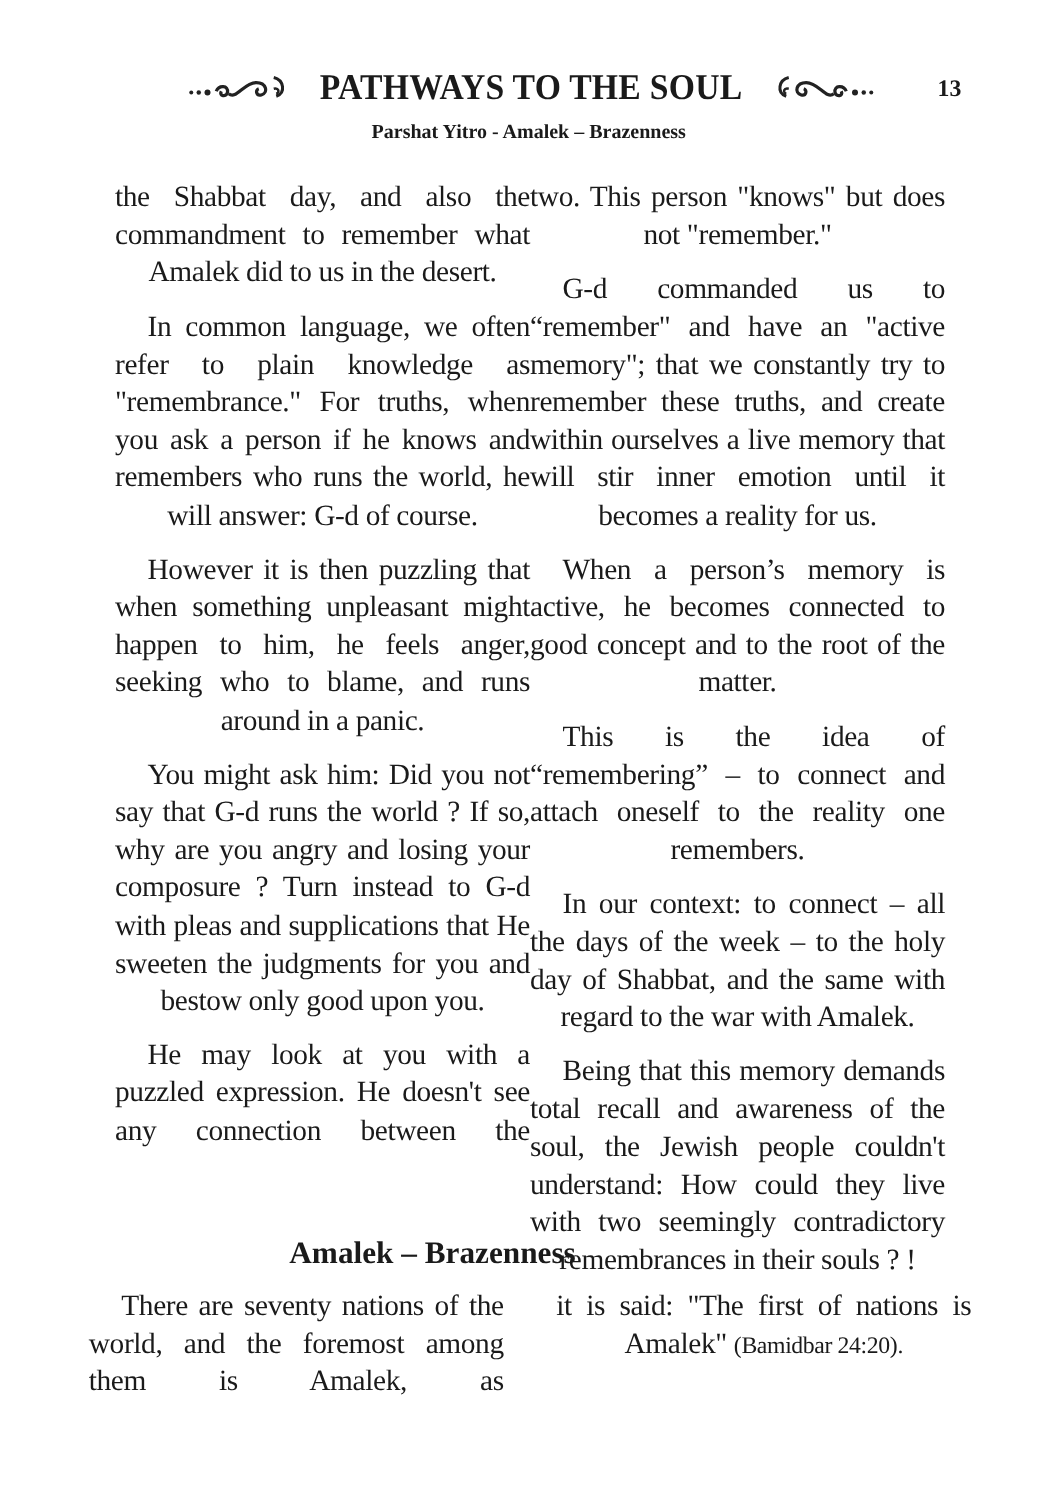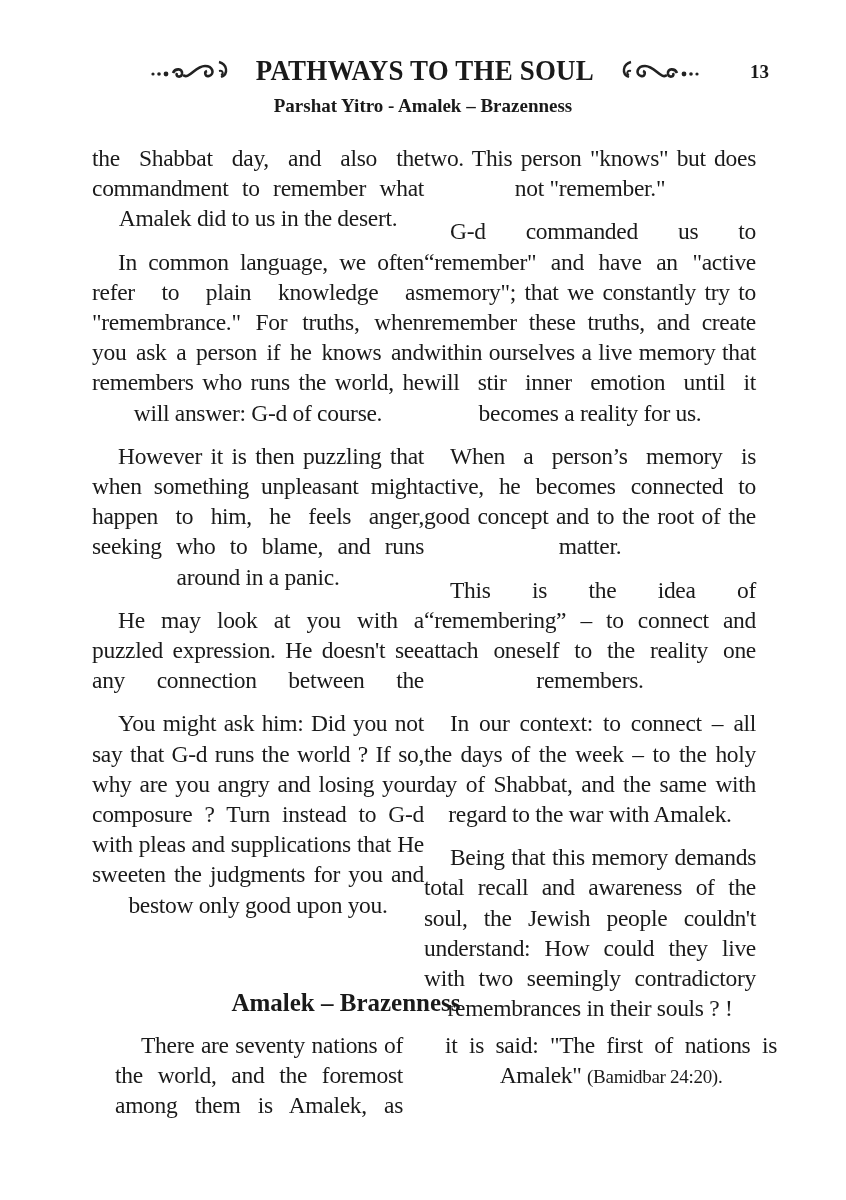--- a/index.html
+++ b/index.html
@@ -22,21 +22,21 @@
       font-weight: bold; font-size: 29px; letter-spacing: 0.2px;
       margin: 0 4px; line-height: 40px;
       transform: scaleX(0.93); transform-origin: center;
     }
     .page-number {
       position: absolute; left: 750px; top: 10px;
       font-weight: bold; font-size: 19px; line-height: 24px;
     }
     .subheader {
       position: absolute; left: 0; top: 94px; width: 846px; text-align: center;
-      font-weight: bold; font-size: 19px; line-height: 24px;
+      font-weight: bold; font-size: 16px; line-height: 24px;
       padding-left: 0;
     }
     .subheader span { display: inline-block; margin-left: 0; }
     .columns {
       position: absolute; left: 71px; top: 143px; width: 706px;
       display: flex; justify-content: center;
     }
     .col { width: 332px; }
     .col p {
       margin: 0 0 13px 0; font-size: 23.5px; line-height: 30.2px;
@@ -95,38 +95,38 @@
 
 <div class="subheader">
   <span>Parshat Yitro - Amalek – Brazenness</span>
 </div>
 
 <div class="columns">
   <div class="col">
     <p class="no-indent">the Shabbat day, and also the commandment to remember what Amalek did to us in the desert.</p>
     <p>In common language, we often refer to plain knowledge as "remembrance." For truths, when you ask a person if he knows and remembers who runs the world, he will answer: G-d of course.</p>
     <p>However it is then puzzling that when something unpleasant might happen to him, he feels anger, seeking who to blame, and runs around in a panic.</p>
+    <p>You might ask him: Did you not say that G-d runs the world ? If so, why are you angry and losing your composure ? Turn instead to G-d with pleas and supplications that He sweeten the judgments for you and bestow only good upon you.</p>
     <p style="text-align-last: justify;">He may look at you with a puzzled expression. He doesn't see any connection between the</p>
-    <p>You might ask him: Did you not say that G-d runs the world ? If so, why are you angry and losing your composure ? Turn instead to G-d with pleas and supplications that He sweeten the judgments for you and bestow only good upon you.</p>
   </div>
   <div class="col">
     <p class="no-indent">two. This person "knows" but does not "remember."</p>
     <p>G-d commanded us to “remember" and have an "active memory"; that we constantly try to remember these truths, and create within ourselves a live memory that will stir inner emotion until it becomes a reality for us.</p>
     <p>When a person’s memory is active, he becomes connected to good concept and to the root of the matter.</p>
     <p>This is the idea of “remembering” – to connect and attach oneself to the reality one remembers.</p>
     <p>In our context: to connect – all the days of the week – to the holy day of Shabbat, and the same with regard to the war with Amalek.</p>
     <p>Being that this memory demands total recall and awareness of the soul, the Jewish people couldn't understand: How could they live with two seemingly contradictory remembrances in their souls ? !</p>
   </div>
 </div>
 
 <div class="section-heading">Amalek – Brazenness</div>
 
 <div class="columns2">
   <div class="col2">
-    <p style="text-align-last: justify; margin-left: 44px;">There are seventy nations of the world, and the foremost among them is Amalek, as</p>
+    <p style="text-align-last: justify;">There are seventy nations of the world, and the foremost among them is Amalek, as</p>
   </div>
   <div class="col2">
     <p class="no-indent">
       <span>it is said: "The first of nations is Amalek"</span>
       <span class="small-ref">(Bamidbar 24:20).</span>
     </p>
   </div>
 </div>
 
 </body></html>

